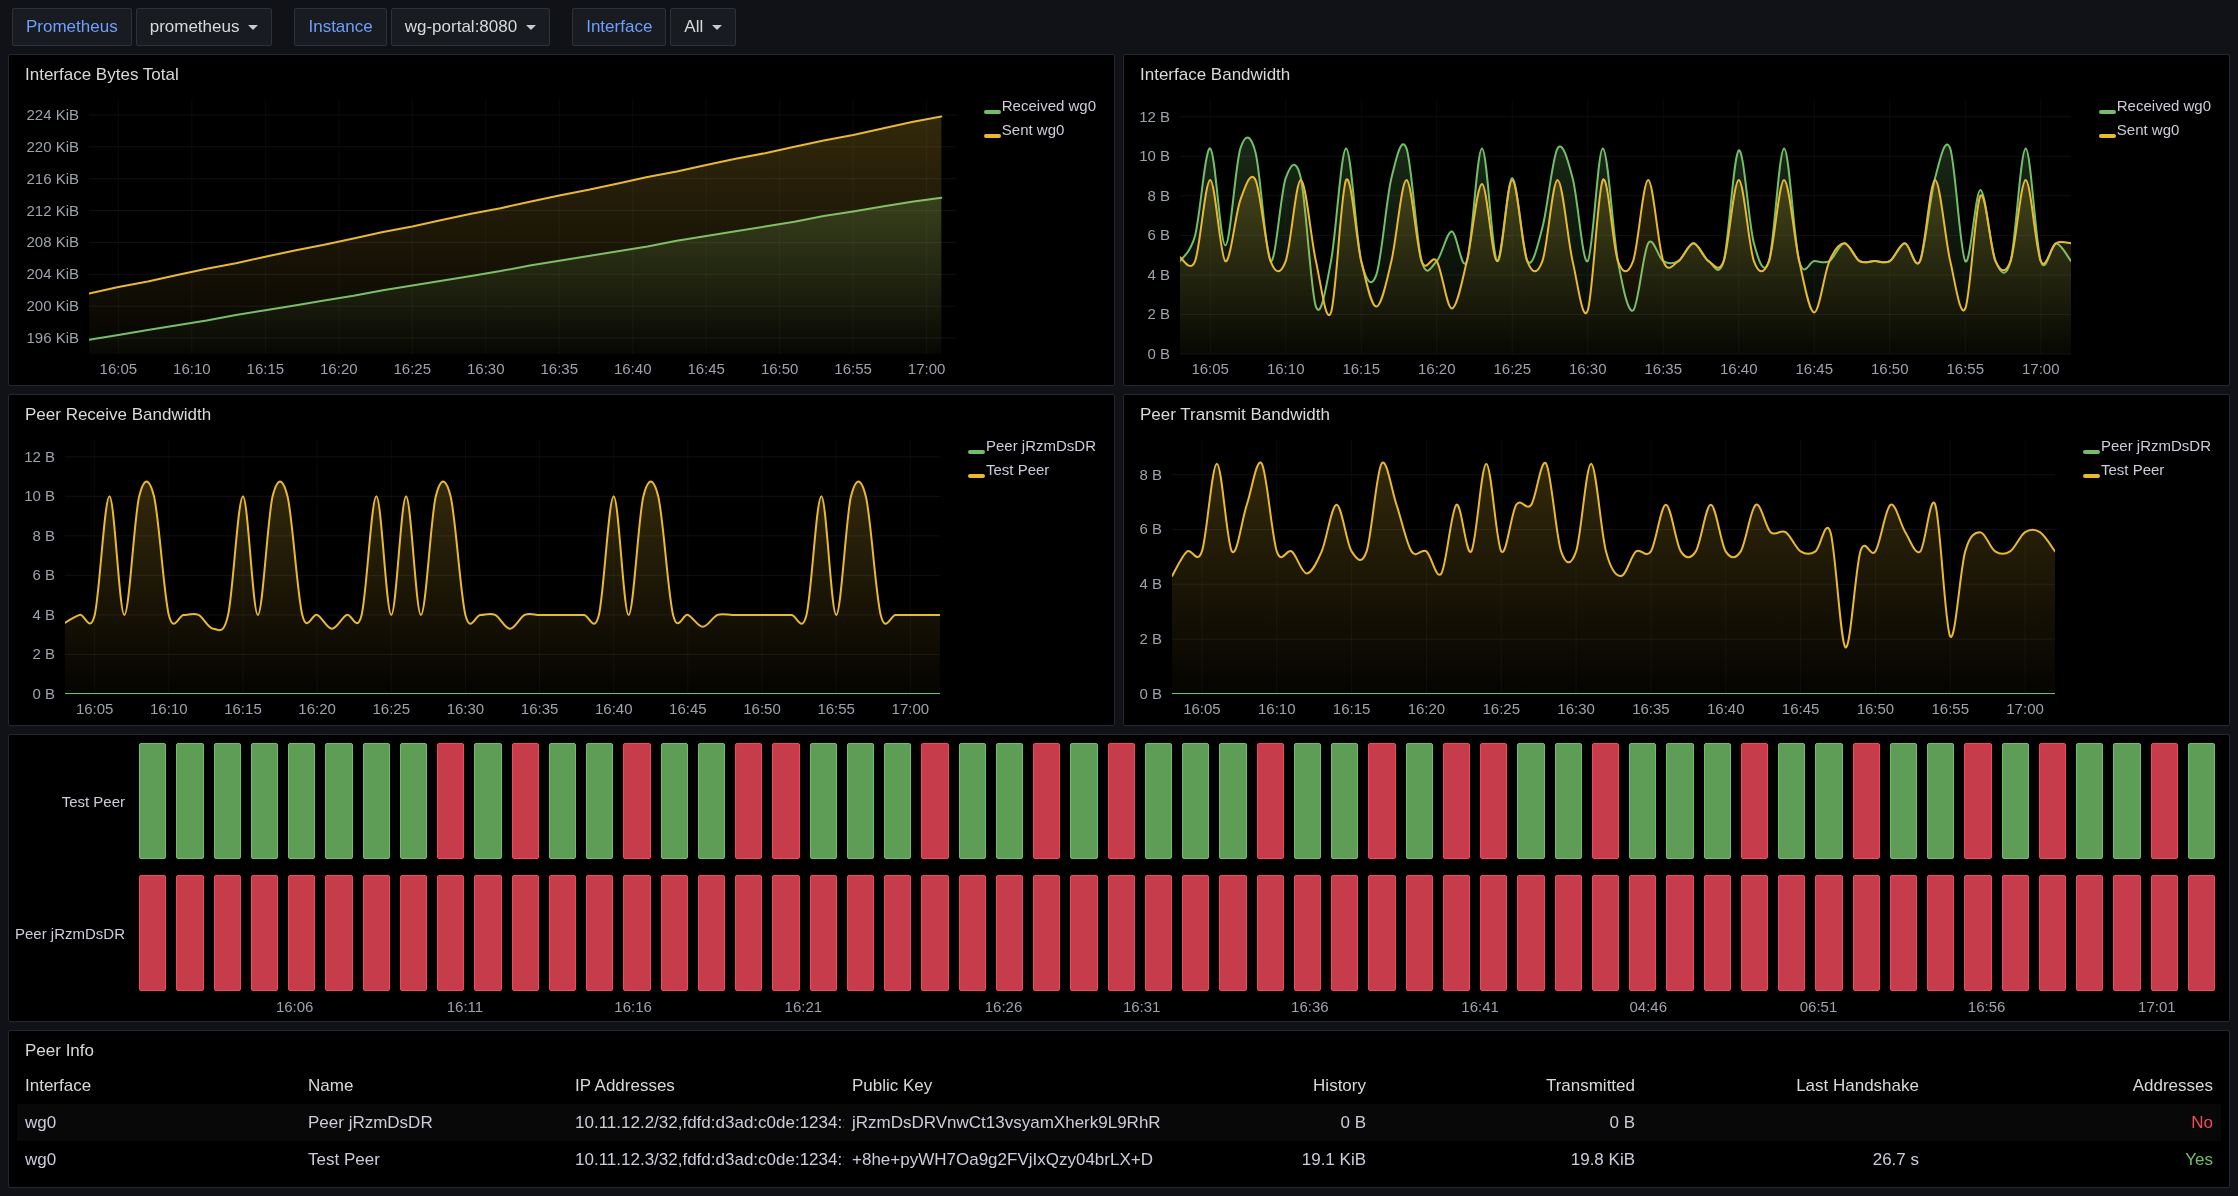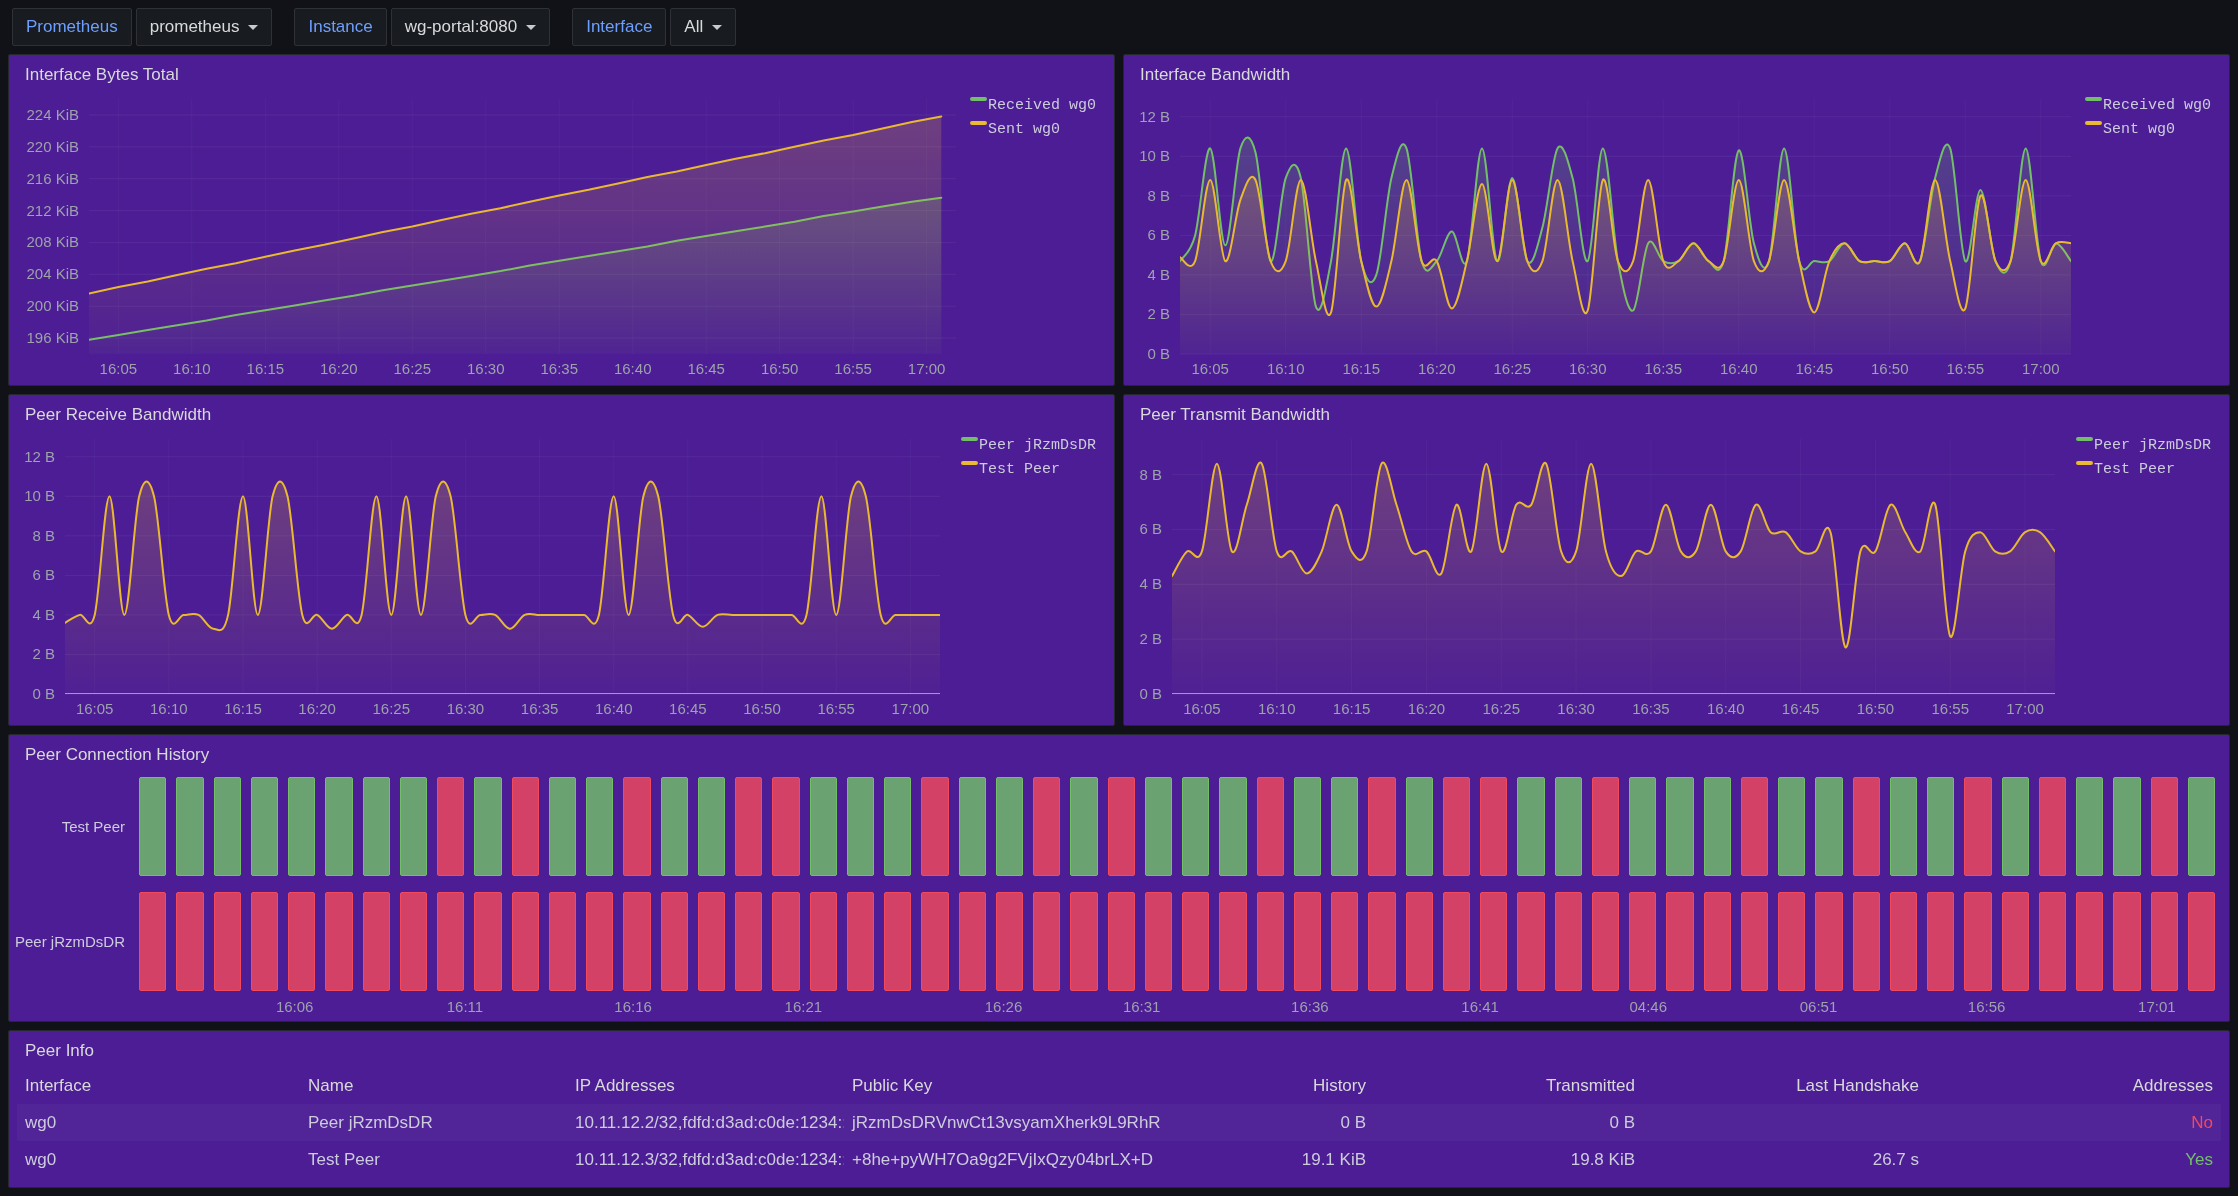--- a/index.html
+++ b/index.html
@@ -21,34 +21,34 @@
   .chip.value { color:#d8d9da; cursor:pointer; }
   .caret {
     width:0; height:0; margin-left:9px;
     border-left:5px solid transparent; border-right:5px solid transparent;
     border-top:5px solid #c7cad0;
   }
   
   .dash { display:flex; flex-direction:column; gap:8px; padding:0 8px 8px; }
   .row { display:flex; gap:8px; }
   .panel {
-    background:#4c1d95; border:1px solid #25282e; border-radius:2px;
+    background:#000000; border:1px solid #25282e; border-radius:2px;
     flex:1; display:flex; flex-direction:column; min-width:0;
   }
   .panel-title {
     margin:0; padding:10px 16px 4px; font-size:17px; font-weight:500;
     color:#d8d9da; line-height:1.2; cursor:pointer;
   }
   
   .chart-wrap { flex:1; display:flex; padding:0 8px 4px 8px; min-height:0; }
   .plot { flex:1; min-width:0; position:relative; }
   .plot svg { display:block; }
   svg text { fill:#9da2ab; font-size:15px; font-family:"Liberation Sans","DejaVu Sans",sans-serif; }
   .legend { display:flex; flex-direction:column; gap:7px; padding:8px 10px 0 12px; align-self:flex-start; }
-  .legend-item { display:flex; align-items:flex-start; gap:1px; font-size:15px; color:#ccccdc; white-space:nowrap; cursor:pointer;font-family:Liberation Mono, monospace; }
+  .legend-item { display:flex; align-items:flex-end; gap:1px; font-size:15px; color:#ccccdc; white-space:nowrap; cursor:pointer; }
   .swatch { width:17px; height:4px; border-radius:2px; flex:none; }
   
   .sh-body { flex:1; display:flex; flex-direction:column; padding:8px 14px 2px 6px; min-height:0; }
   .sh-rows { flex:1; display:flex; flex-direction:column; gap:16px; min-height:0; }
   .sh-row { flex:1; display:flex; align-items:stretch; min-height:0; }
   .sh-label { width:124px; flex:none; display:flex; align-items:center; justify-content:flex-end; padding-right:14px; font-size:15px; color:#ccccdc; }
   .sh-bars { flex:1; display:flex; gap:10px; }
   .sh-bar { flex:1; border-radius:2px; border:1px solid transparent; }
   .sh-axis { height:28px; position:relative; margin-left:124px; flex:none; }
   .sh-tick { position:absolute; top:7px; transform:translateX(-50%); font-size:15px; color:#9da2ab; white-space:nowrap; }
@@ -392,21 +392,20 @@
               <span class="swatch" style="background: rgb(232, 185, 49);"></span>
               <span>Test Peer</span>
             </div>
           </div>
       </div>
     </section>
   </div>
 
   <div class="row" style="height:288px">
     <section class="panel">
-      <h2 class="panel-title">Peer Connection History</h2>
       <div class="sh-body">
         <div class="sh-rows" id="sh-rows">
             <div class="sh-row">
               <div class="sh-label">Test Peer</div>
               <div class="sh-bars">
                 <div class="sh-bar" style="background: rgba(115, 191, 105, 0.82); border-color: rgb(115, 191, 105);"></div>
                 <div class="sh-bar" style="background: rgba(115, 191, 105, 0.82); border-color: rgb(115, 191, 105);"></div>
                 <div class="sh-bar" style="background: rgba(115, 191, 105, 0.82); border-color: rgb(115, 191, 105);"></div>
                 <div class="sh-bar" style="background: rgba(115, 191, 105, 0.82); border-color: rgb(115, 191, 105);"></div>
                 <div class="sh-bar" style="background: rgba(115, 191, 105, 0.82); border-color: rgb(115, 191, 105);"></div>

